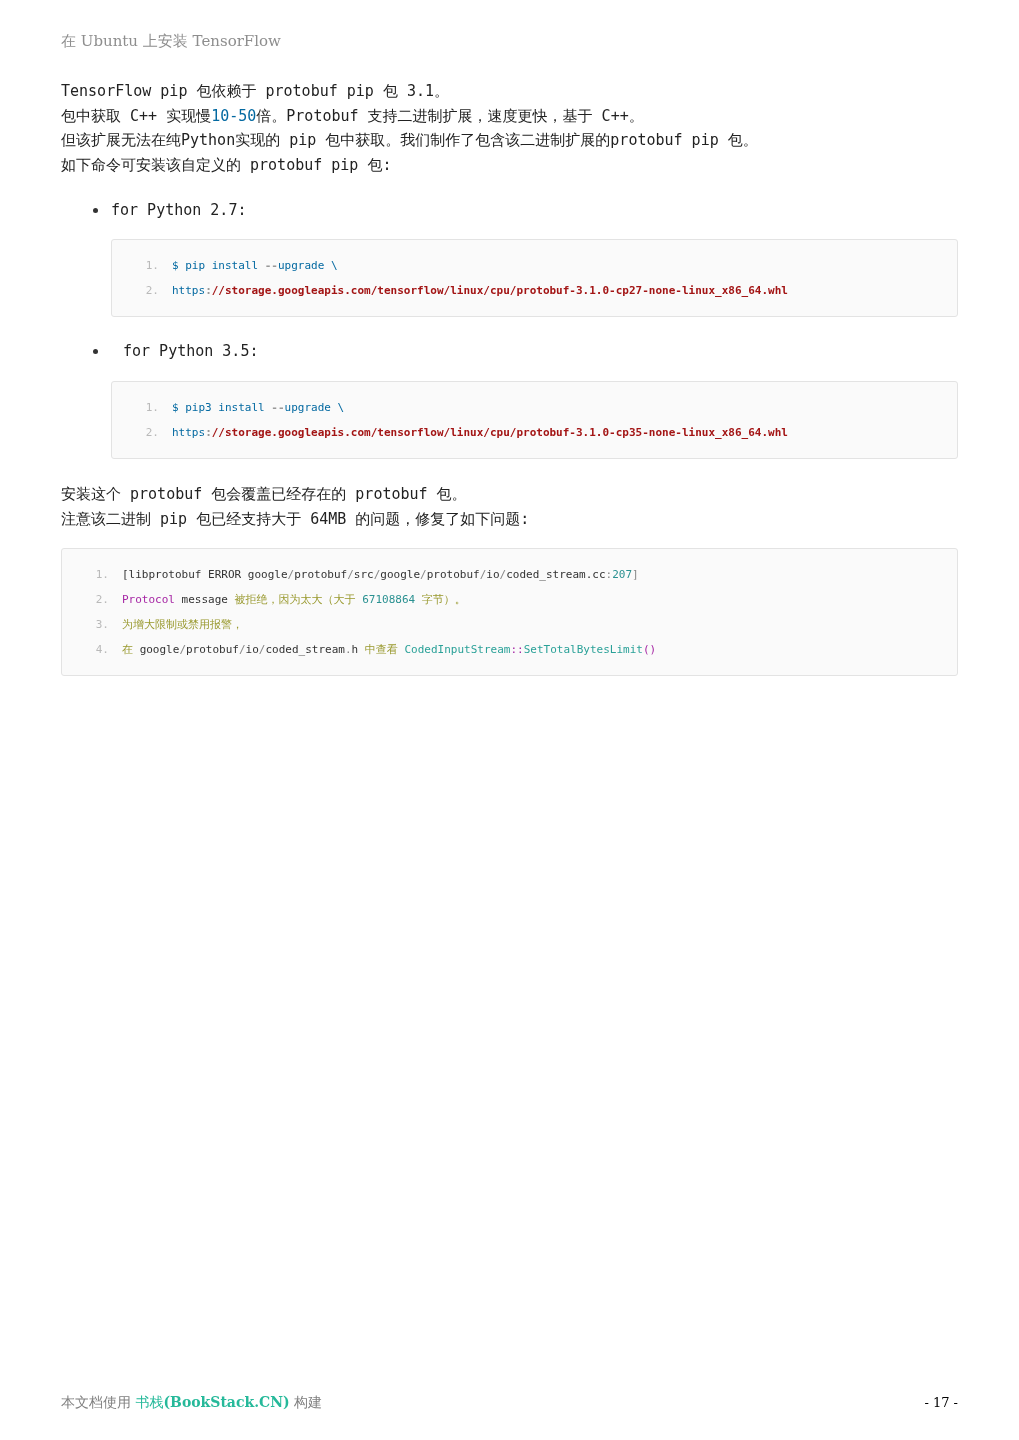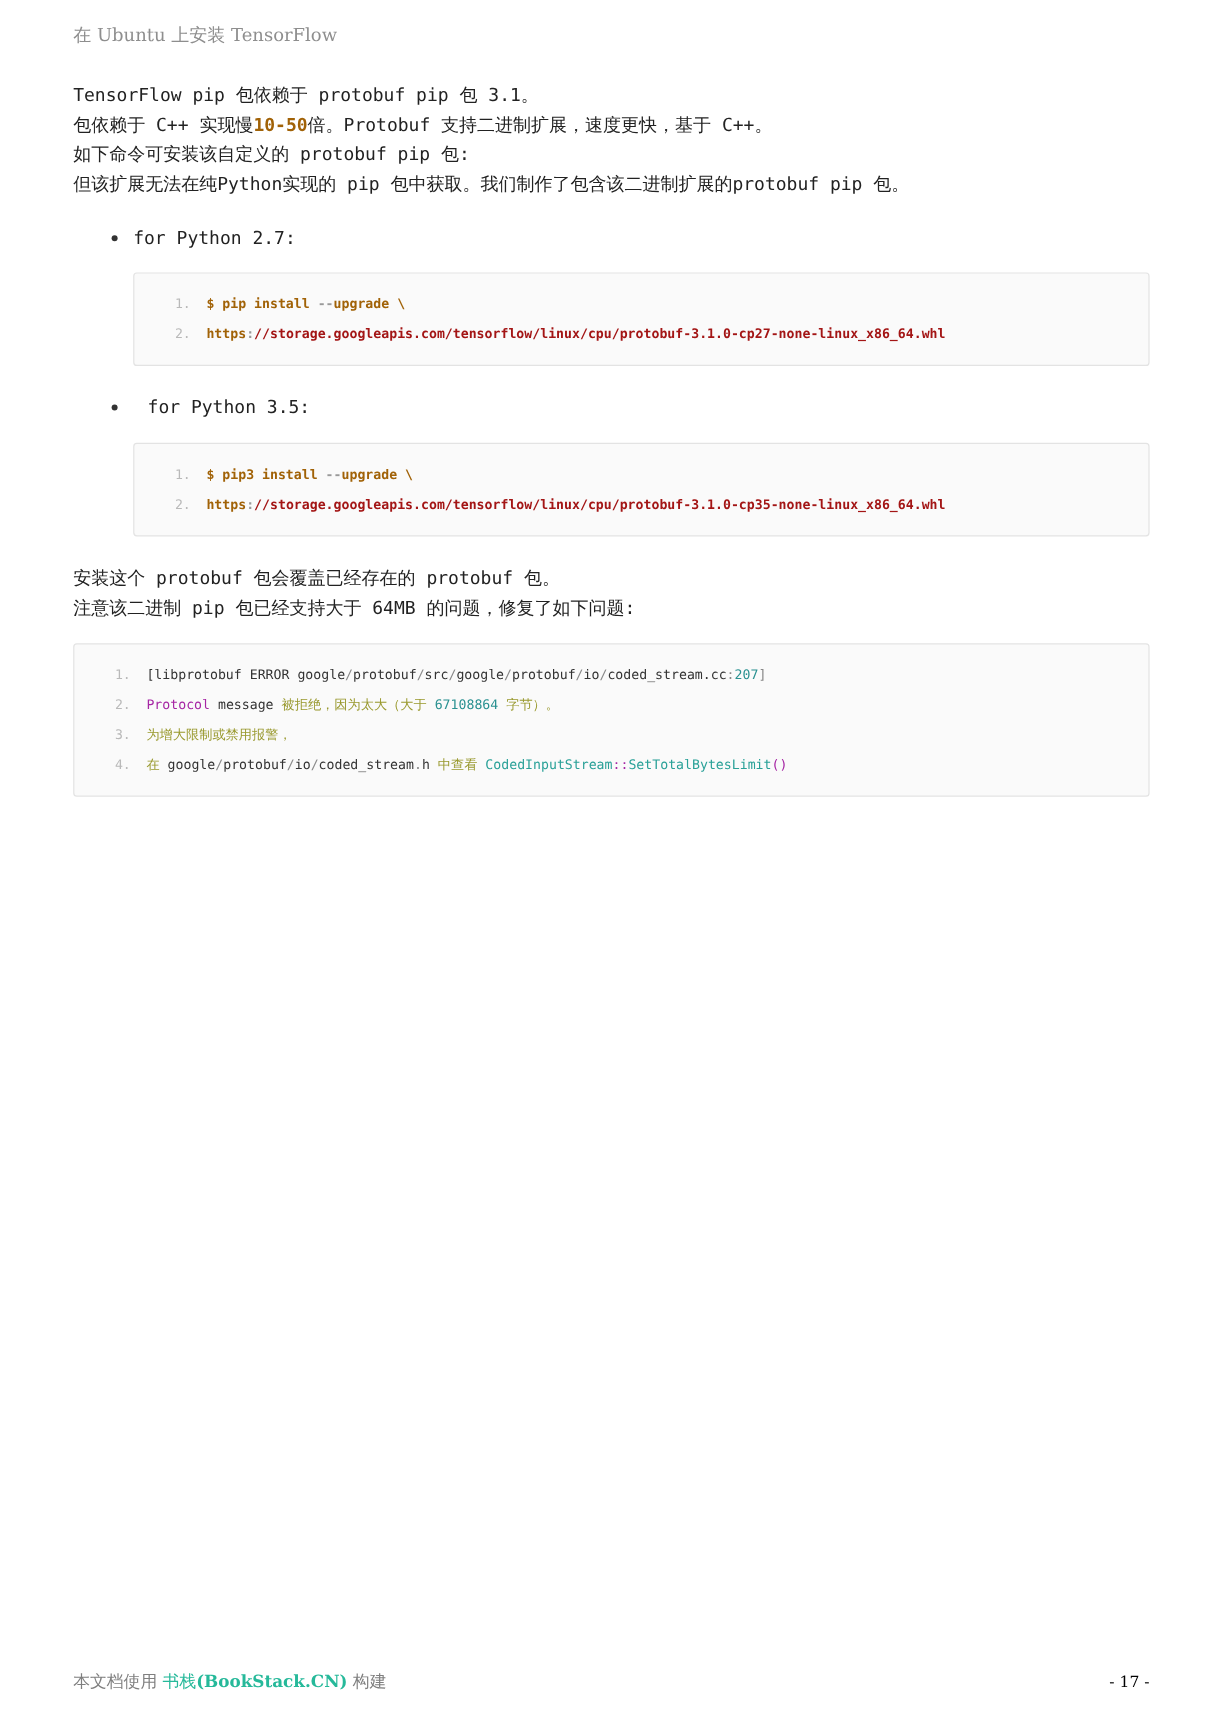--- a/index.html
+++ b/index.html
@@ -4,21 +4,21 @@
 <style>
   * { box-sizing: border-box; }
   html, body { margin: 0; padding: 0; }
   body {
     width: 1019px; height: 1440px;
     background: #ffffff;
     position: relative;
     font-family: "DejaVu Sans Mono", "DejaVu Sans", monospace;
     overflow: hidden;
   }
-  .page { padding: 4px 61px; position: relative; height: 100%; }
+  .page { padding: 16px 61px; position: relative; height: 100%; }
 
   .doc-header {
     padding-top: 15px;
     font-family: "DejaVu Serif", "Liberation Serif", serif;
     font-size: 15px; line-height: 20px;
     color: #8e8e8e;
   }
 
   .text-par { margin-top: 28px; }
   .text-par .text-line {
@@ -51,21 +51,21 @@
     display: flex; align-items: baseline;
     font-size: 11px; line-height: 25px;
     white-space: pre;
     color: #333333;
   }
   .line-no {
     flex: 0 0 50px; text-align: right;
     color: #b9b9b9; font-weight: 400;
     padding-right: 13px; font-size: 11px;
   }
-  .seg-bold { font-weight: 700; color: #a16207; }
+  .seg-bold { font-weight: 400; color: #0369a1; }
   .seg-opb  { font-weight: 700; color: #999999; }
   .seg-link { font-weight: 700; color: #a31515; }
   .seg-pln  { color: #333333; }
   .seg-op   { color: #888888; }
   .seg-num  { color: #2a9191; }
   .seg-kw   { color: #a626a4; }
   .seg-cjk  { color: #99992e; }
   .seg-fn   { color: #2aa198; }
 
   .footer {
@@ -82,23 +82,23 @@
 </style>
 </head>
 <body>
 
 <div class="page">
 
   <div class="doc-header">在 Ubuntu 上安装 TensorFlow</div>
 
   <div class="text-par">
       <div class="text-line"><span>TensorFlow pip 包依赖于 protobuf pip 包 3.1。</span></div>
-      <div class="text-line"><span>包依赖于 C++ 实现慢</span><span class="seg-bold">10-50</span><span>倍。Protobuf 支持二进制扩展，速度更快，基于 C++。</span></div>
+      <div class="text-line"><span>包中获取 C++ 实现慢</span><span class="seg-bold">10-50</span><span>倍。Protobuf 支持二进制扩展，速度更快，基于 C++。</span></div>
+      <div class="text-line"><span>但该扩展无法在纯Python实现的 pip 包中获取。我们制作了包含该二进制扩展的protobuf pip 包。</span></div>
       <div class="text-line"><span>如下命令可安装该自定义的 protobuf pip 包:</span></div>
-      <div class="text-line"><span>但该扩展无法在纯Python实现的 pip 包中获取。我们制作了包含该二进制扩展的protobuf pip 包。</span></div>
     </div>
 
   <div class="bullet-row">
     <span class="bullet-dot"></span>
     <span class="bullet-label">for Python 2.7:</span>
   </div>
 
   <div class="code-block indented">
       <div class="code-line"><span class="line-no">1.</span><span class="seg-bold">$ pip install </span><span class="seg-opb">--</span><span class="seg-bold">upgrade</span><span class="seg-bold"> \</span></div>
       <div class="code-line"><span class="line-no">2.</span><span class="seg-bold">https</span><span class="seg-opb">:</span><span class="seg-link">//storage.googleapis.com/tensorflow/linux/cpu/protobuf-3.1.0-cp27-none-linux_x86_64.whl</span></div>

